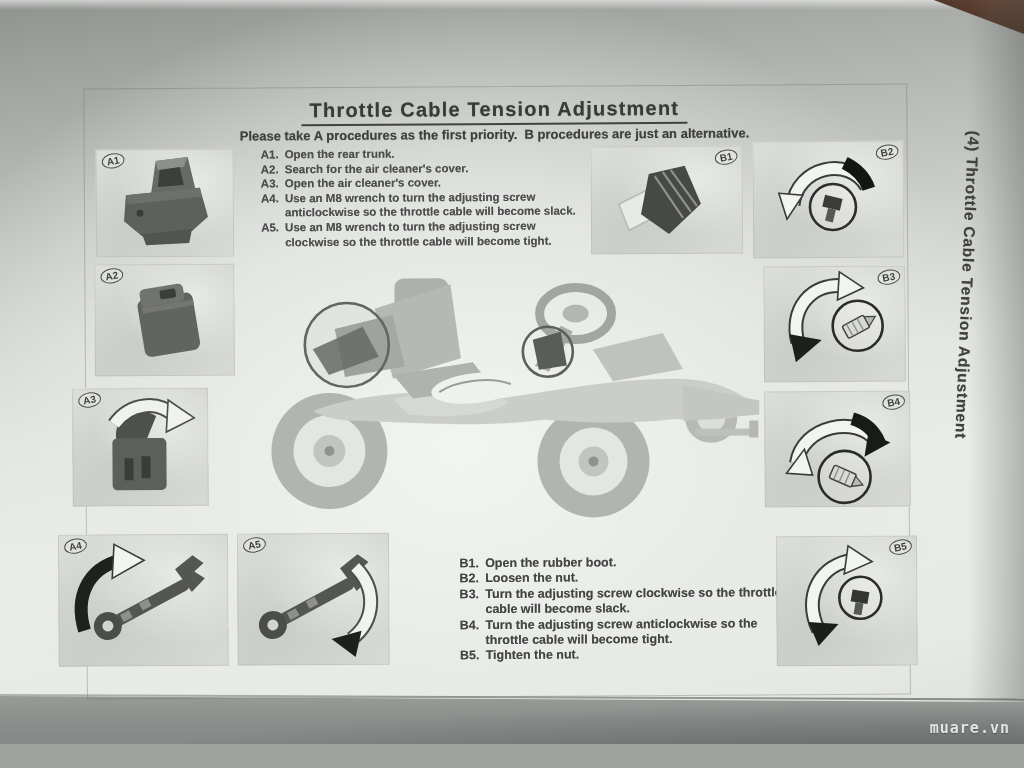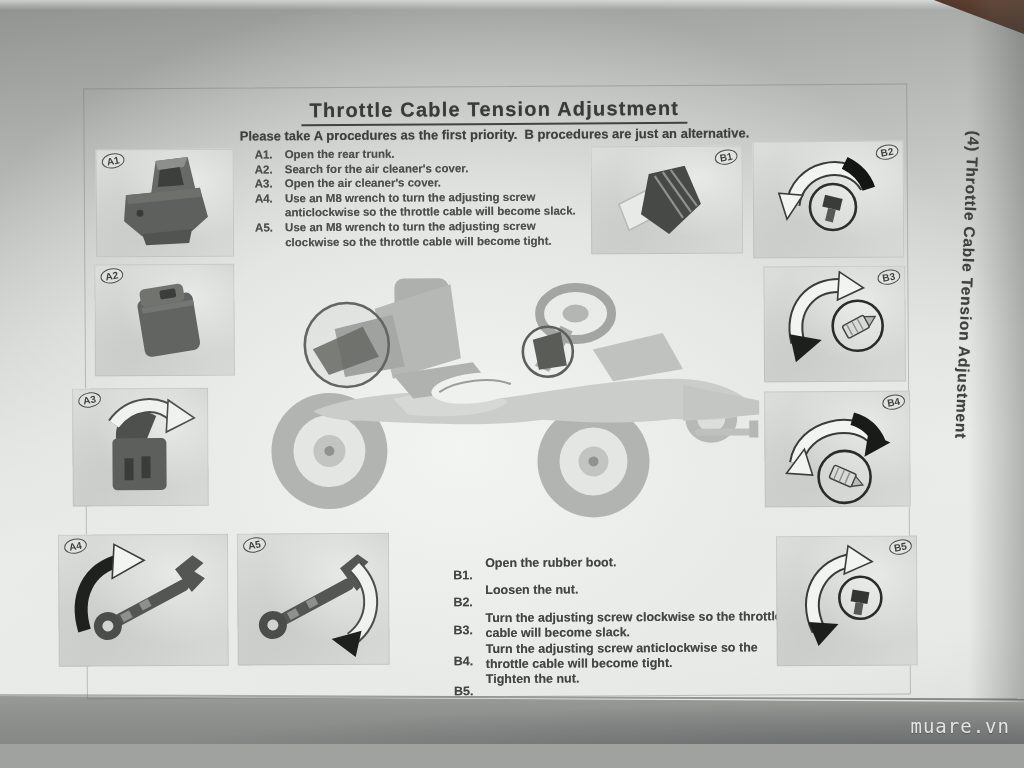--- a/index.html
+++ b/index.html
@@ -57,22 +57,22 @@
   .subtitle{
     position:absolute;left:85px;top:127px;width:822px;text-align:center;
     font-size:13px;font-weight:bold;color:#3e403e;white-space:pre-wrap;
     text-shadow:0 0 .7px rgba(50,52,50,.5);
   }
 
   .proc-list{position:absolute;font-weight:bold;}
   .proc-a{left:256px;top:146px;width:338px;font-size:11.5px;line-height:14.6px;color:#4c4e4c;}
   .proc-b{left:452px;top:556px;width:344px;font-size:12.5px;line-height:15.4px;color:#434543;}
   .proc-item{display:flex;text-shadow:0 0 .6px rgba(60,62,60,.5);}
-  .proc-label{flex:none;width:30px;}
-  .proc-b .proc-label{width:32px;margin-top:12px;}
+  .proc-label{flex:none;width:30px;text-align:center;}
+  .proc-b .proc-label{width:32px;}
   .proc-text{flex:1;}
 
   
   .panel{
     position:absolute;overflow:hidden;
     background:
       radial-gradient(ellipse at 70% 30%, rgba(238,240,237,.8) 0%, rgba(238,240,237,0) 55%),
       radial-gradient(ellipse at 20% 75%, rgba(200,202,199,.6) 0%, rgba(200,202,199,0) 60%),
       linear-gradient(135deg,#dcdedb 0%,#cfd1ce 50%,#d7d9d6 100%);
     box-shadow:0 0 0 1px rgba(150,152,149,.25) inset;
@@ -94,22 +94,23 @@
     position:absolute;left:925px;top:130px;height:345px;width:50px;
     writing-mode:vertical-rl;
     font-size:15.5px;font-weight:bold;letter-spacing:.8px;color:#3f413f;
     transform:rotate(2.4deg);
     text-shadow:0 0 .8px rgba(55,57,55,.5);
   }
 
   .watermark{
     position:absolute;right:14px;bottom:7px;
     font-family:"DejaVu Sans Mono","Liberation Mono",monospace;
-    font-size:19px;color:#e2e4e1;letter-spacing:1px;
+    font-size:15px;color:#e2e4e1;letter-spacing:1px;
     text-shadow:0 1px 1px rgba(40,42,44,.4);
+    font-weight:bold;
   }
 </style>
 </head>
 <body>
 
 <div class="stage">
 
   <div class="paper"></div>
   <div class="top-highlight"></div>
   <div class="corner-wood"></div>

